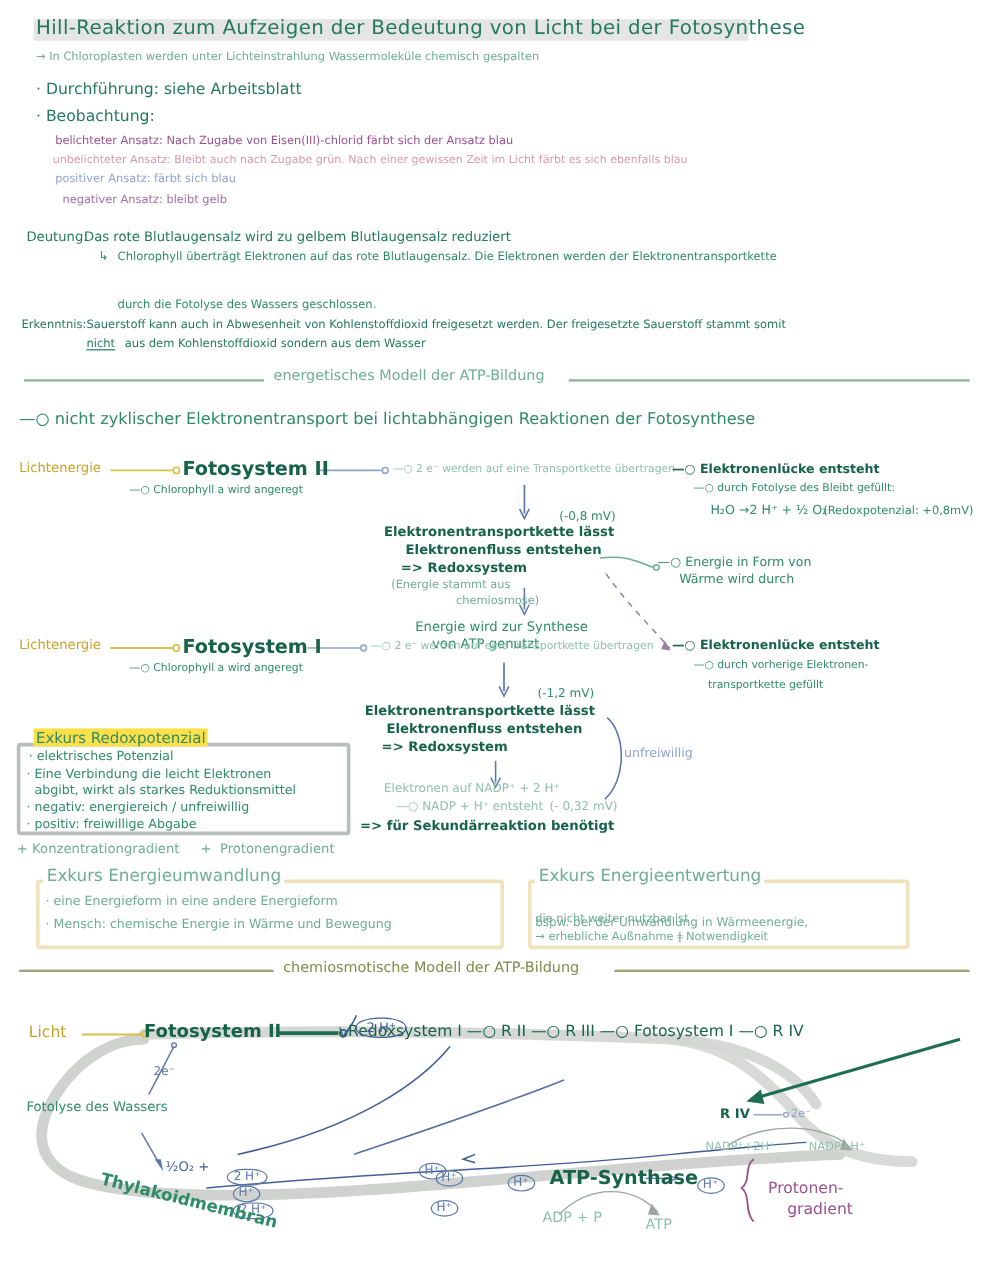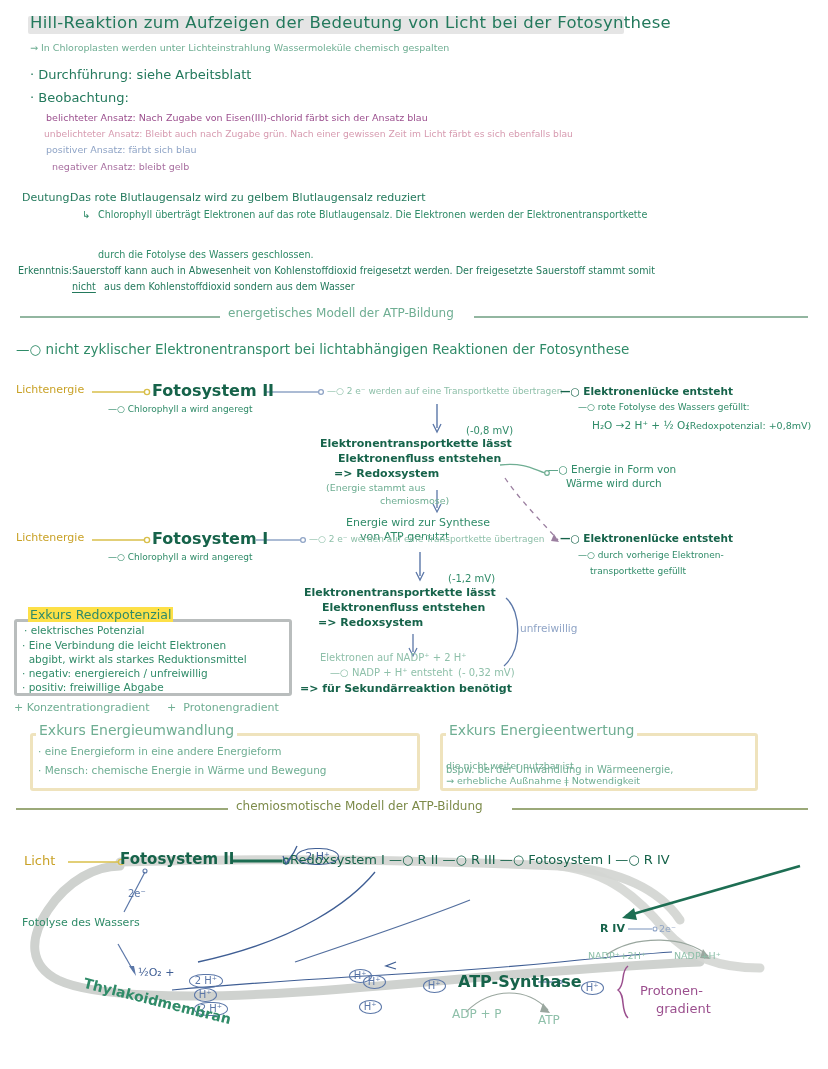--- a/index.html
+++ b/index.html
@@ -166,21 +166,21 @@
     <path d="M409 648 L413 656 L417 648" fill="none" stroke="#5b77a8" stroke-width="1.2"></path>
 
     <path d="M506 598 C 522 612, 522 650, 504 666" fill="none" stroke="#5b77a8" stroke-width="1.3"></path>
   </svg>
 
   <div class="abs greenDark b" style="left:152px;top:381px;font-size:16px;">Fotosystem II</div>
   <div class="abs greenMid" style="left:108px;top:404px;font-size:9px;">—○ Chlorophyll a wird angeregt</div>
   <div class="abs greenPale" style="left:327px;top:386px;font-size:9px;">—○ 2 e⁻ werden auf eine Transportkette übertragen</div>
 
   <div class="abs greenDark b" style="left:560px;top:385px;font-size:10.5px;">—○ Elektronenlücke entsteht</div>
-  <div class="abs greenMid" style="left:578px;top:402px;font-size:9px;">—○ rote Fotolyse des Wassers gefüllt:</div>
+  <div class="abs greenMid" style="left:578px;top:402px;font-size:9px;">—○ durch Fotolyse des Bleibt gefüllt:</div>
   <div class="abs greenMid" style="left:592px;top:419px;font-size:10.5px;">H₂O →2 H⁺ + ½ O₂</div>
   <div class="abs greenMid" style="left:686px;top:420px;font-size:9.5px;">(Redoxpotenzial: +0,8mV)</div>
 
   <div class="abs greenMid" style="left:466px;top:425px;font-size:10px;">(-0,8 mV)</div>
   <div class="abs greenDark b" style="left:320px;top:437px;font-size:11px;">Elektronentransportkette lässt</div>
   <div class="abs greenDark b" style="left:338px;top:452px;font-size:11px;">Elektronenfluss entstehen</div>
   <div class="abs greenDark b" style="left:334px;top:467px;font-size:11px;">=&gt; Redoxsystem</div>
   <div class="abs greenLite" style="left:326px;top:482px;font-size:9.5px;">(Energie stammt aus</div>
   <div class="abs greenLite" style="left:380px;top:495px;font-size:9.5px;">chemiosmose)</div>
 

